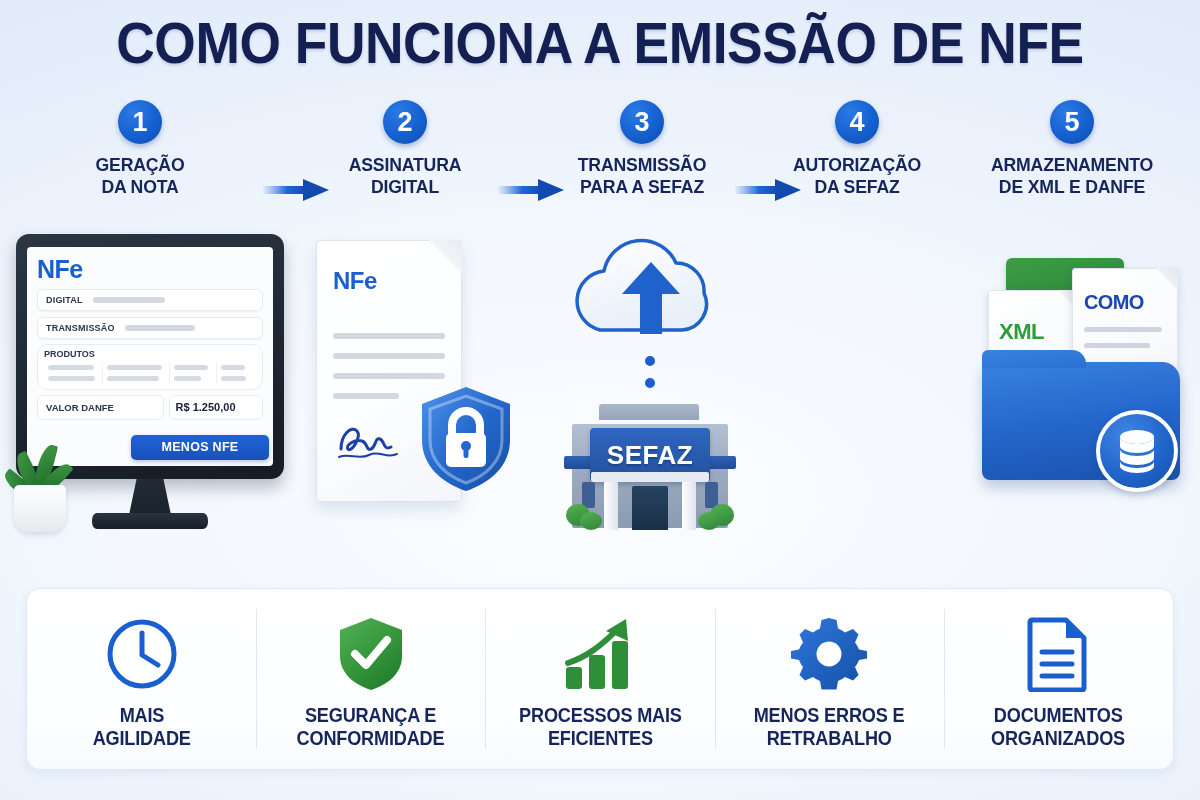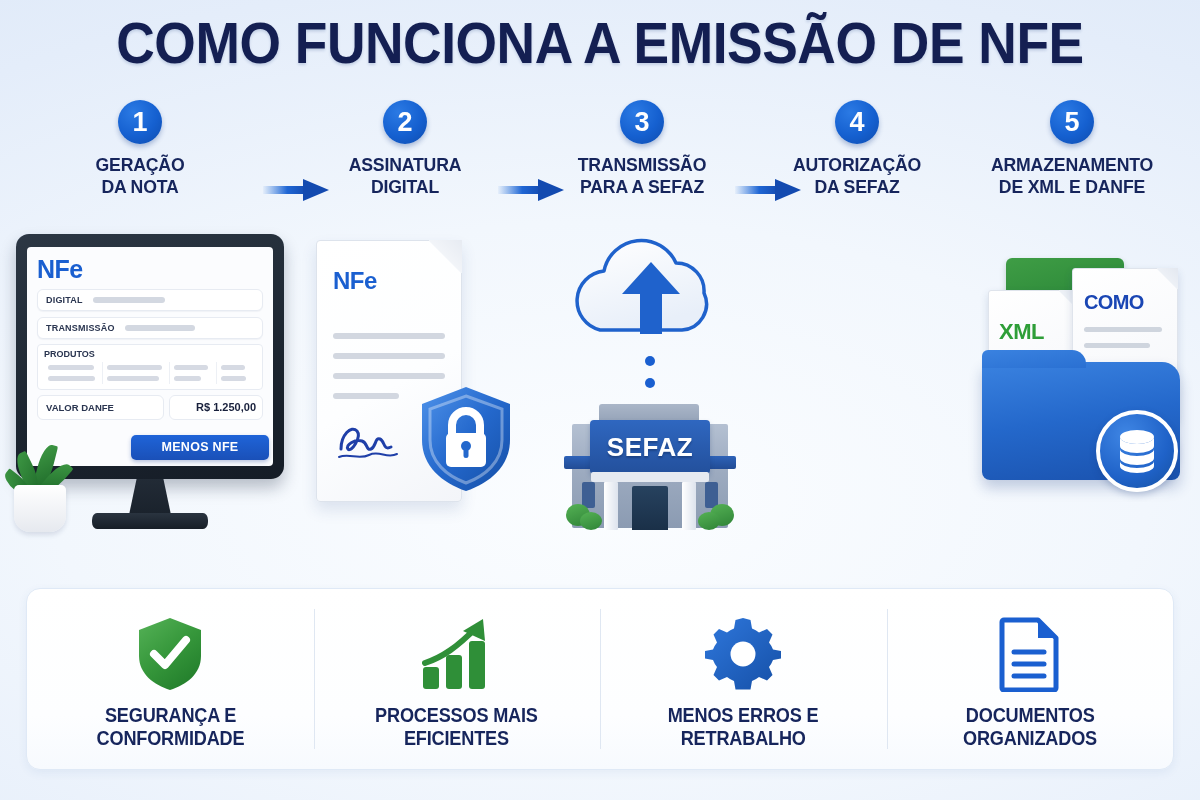--- a/index.html
+++ b/index.html
@@ -60,34 +60,34 @@
     padding:9px 10px 0 10px; position:relative; overflow:hidden;
   }
   .nfe-title { font-size:25px; font-weight:bold; color:#1a5fd0; letter-spacing:-0.5px; line-height:27px; }
   .f-row {
     background:#ffffff; border:1px solid #e7ebf2; border-radius:6px;
     margin-top:6px; height:22px; display:flex; align-items:center; padding:0 8px;
     box-shadow:0 1px 1px rgba(40,60,100,0.05);
   }
   .f-lbl { font-size:9px; font-weight:bold; color:#2a3550; letter-spacing:0.2px; white-space:nowrap; }
   .f-bar { height:6px; border-radius:3px; background:#d3d8e1; margin-left:10px; }
-  .prod-box { background:#ffffff; border:1px solid #e7ebf2; border-radius:4px; margin-top:5px; padding:4px 6px 5px 6px; }
+  .prod-box { background:#ffffff; border:1px solid #e7ebf2; border-radius:11px; margin-top:5px; padding:4px 6px 5px 6px; }
   .prod-lbl { font-size:9px; font-weight:bold; color:#2a3550; margin-bottom:3px; }
   .prod-grid { display:grid; grid-template-columns:1.1fr 1.25fr 0.9fr 0.75fr; gap:0; }
   .pcell { border-left:1px solid #edf0f5; padding:3px 4px; }
   .pcell:first-child { border-left:none; }
   .pbar { height:5px; border-radius:3px; background:#d6dae3; }
   .total-row { display:flex; gap:5px; margin-top:5px; }
   .total-lbl {
     flex:1.35; background:#ffffff; border:1px solid #e7ebf2; border-radius:6px;
     font-size:9.5px; font-weight:bold; color:#2a3550; padding:6px 8px;
   }
   .total-val {
     flex:1; background:#ffffff; border:1px solid #e7ebf2; border-radius:6px;
-    font-size:11px; font-weight:bold; color:#18203c; padding:5px 6px; text-align:right;
+    font-size:11px; font-weight:bold; color:#18203c; padding:5px 6px; text-align:left;
   }
   .gerar-btn {
     position:absolute; right:4px; bottom:6px; width:138px; height:25px;
     background:linear-gradient(180deg,#1f64d8 0%,#1a50b8 100%);
     border-radius:5px; color:#fff; font-size:12.5px; font-weight:bold;
     line-height:25px; text-align:center; letter-spacing:0.3px;
     box-shadow:0 2px 4px rgba(20,60,150,0.3);
   }
   .m1-neck { position:absolute; left:121px; top:247px; width:42px; height:36px;
     background:linear-gradient(180deg,#222b36,#1a222c); clip-path:polygon(18% 0,82% 0,100% 100%,0 100%); }
@@ -121,21 +121,21 @@
   .cloud { position:absolute; left:22px; top:6px; width:190px; height:112px; }
   .dot { position:absolute; left:111px; width:10px; height:10px; border-radius:50%; background:#1a5fd0; }
   .bld { position:absolute; left:30px; top:168px; width:172px; height:135px; }
   .bld-body { position:absolute; left:8px; top:24px; width:156px; height:104px;
     background:linear-gradient(180deg,#b4c0d2 0%,#9dabc0 45%,#8b9bb2 100%); border-radius:2px; }
   .bld-roofcap { position:absolute; left:35px; top:4px; width:100px; height:16px;
     background:linear-gradient(180deg,#aab6c8,#97a5ba); border-radius:3px 3px 0 0; }
   .bld-band { position:absolute; left:0; top:56px; width:172px; height:13px;
     background:linear-gradient(180deg,#2d62b8,#224c95); border-radius:2px; }
   .sefaz-sign {
-    position:absolute; left:26px; top:20px; width:120px; height:54px;
+    position:absolute; left:26px; top:28px; width:120px; height:54px;
     background:linear-gradient(180deg,#2f67c0 0%,#23509c 100%); border-radius:4px;
     color:#fff; font-size:26px; font-weight:bold; line-height:54px; text-align:center;
     letter-spacing:0.5px; text-shadow:0 2px 2px rgba(10,30,70,0.35);
     box-shadow:0 3px 5px rgba(20,50,110,0.25);
   }
   .bld-lintel { position:absolute; left:27px; top:72px; width:118px; height:10px; background:#e6eaf1; border-radius:2px; }
   .col { position:absolute; top:82px; width:14px; height:48px; background:linear-gradient(90deg,#ffffff,#dde3ed); border-radius:1px; }
   .bld-door { position:absolute; left:68px; top:86px; width:36px; height:44px;
     background:linear-gradient(180deg,#27425f,#1a3048); border-radius:2px 2px 0 0; }
   .bwin { position:absolute; width:13px; height:26px; background:#3e5f93; border-radius:2px; }
@@ -466,20 +466,30 @@
           <path d="M5 22 v9 a17 7 0 0 0 34 0 v-9 a17 7 0 0 1 -34 0 Z"></path>
           <path d="M5 34 v5 a17 7 0 0 0 34 0 v-5 a17 7 0 0 1 -34 0 Z"></path>
         </g>
       </svg>
     </div>
   </div>
 </div>
 
 <div id="benefits">
 
+  <div class="benefit">
+    <div class="b-icon">
+      <svg width="74" height="74" viewBox="0 0 74 74">
+        <circle cx="37" cy="37" r="32" fill="none" stroke="#1a5fd0" stroke-width="5"></circle>
+        <path d="M37 16 V38 L53 48" fill="none" stroke="#1a5fd0" stroke-width="5" stroke-linecap="round" stroke-linejoin="round"></path>
+      </svg>
+    </div>
+    <div class="b-label">MAIS</div>
+    <div class="b-label">AGILIDADE</div>
+  </div>
 
   <div class="benefit">
     <div class="b-icon">
       <svg width="68" height="76" viewBox="0 0 68 76">
         <defs>
             <linearGradient id="shg2" x1="0" y1="0" x2="0.7" y2="1">
           <stop offset="0" stop-color="#55b257"></stop>
               <stop offset="0.55" stop-color="#36973b"></stop>
               <stop offset="1" stop-color="#237f2c"></stop>
         </linearGradient>

